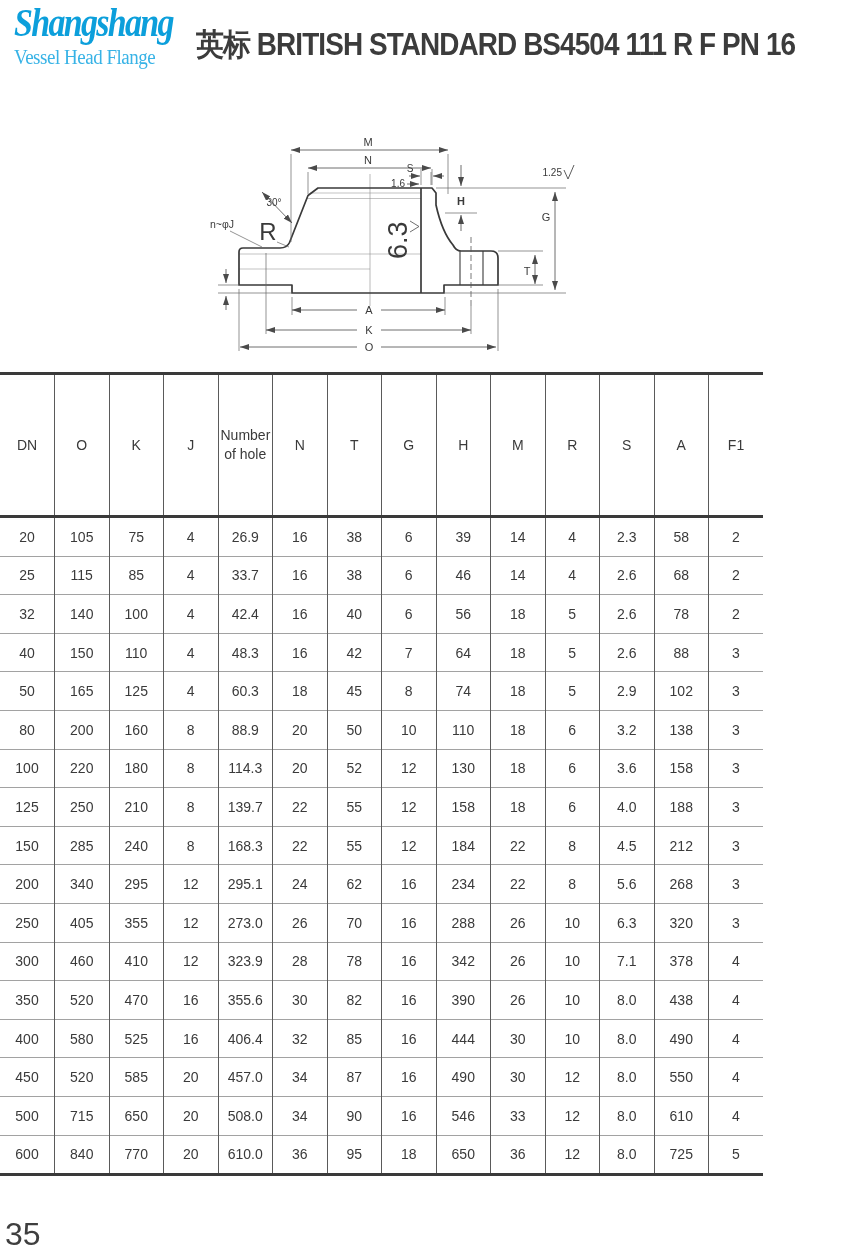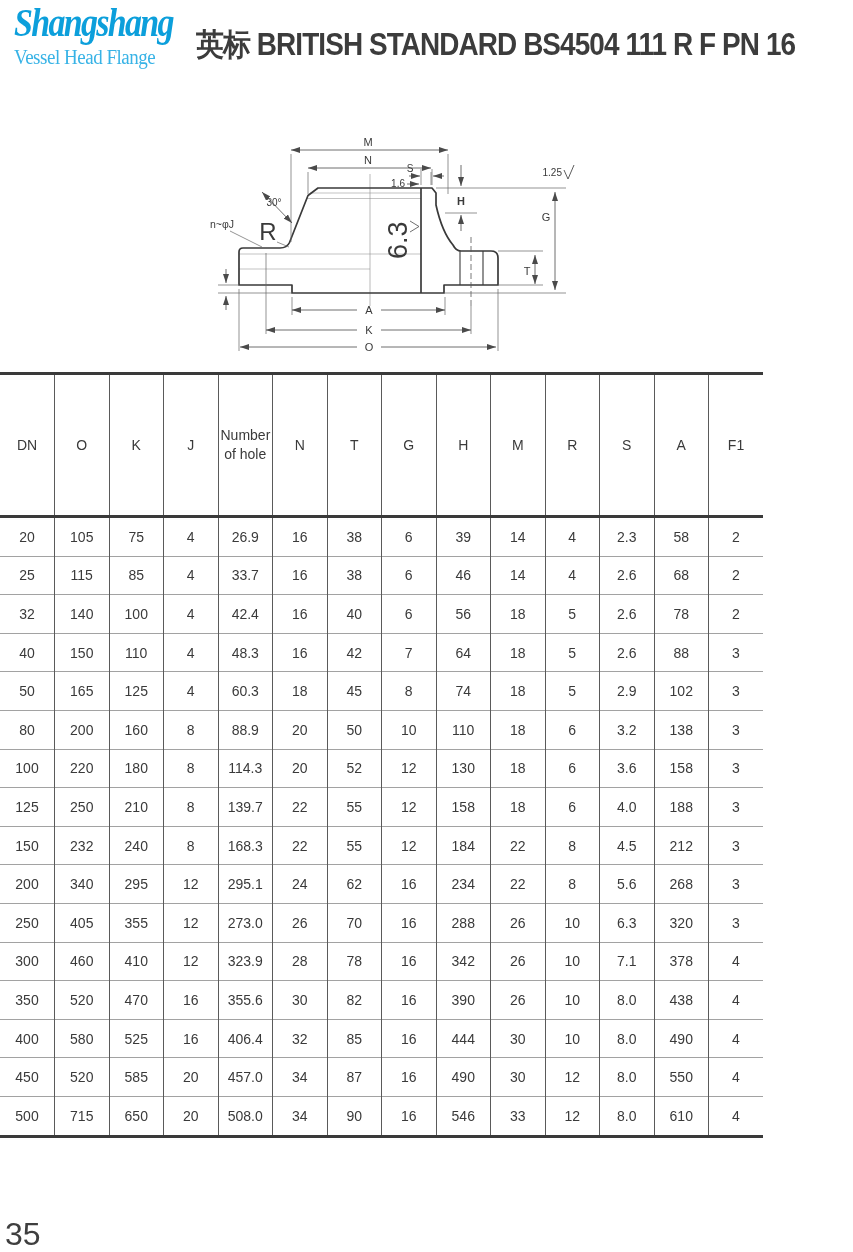--- a/index.html
+++ b/index.html
@@ -288,21 +288,21 @@
           <td>12</td>
           <td>158</td>
           <td>18</td>
           <td>6</td>
           <td>4.0</td>
           <td>188</td>
           <td>3</td>
         </tr>
         <tr>
           <td>150</td>
-          <td>232</td>
+          <td>285</td>
           <td>240</td>
           <td>8</td>
           <td>168.3</td>
           <td>22</td>
           <td>55</td>
           <td>12</td>
           <td>184</td>
           <td>22</td>
           <td>8</td>
           <td>4.5</td>
@@ -414,18 +414,34 @@
           <td>34</td>
           <td>90</td>
           <td>16</td>
           <td>546</td>
           <td>33</td>
           <td>12</td>
           <td>8.0</td>
           <td>610</td>
           <td>4</td>
         </tr>
+        <tr>
+          <td>600</td>
+          <td>840</td>
+          <td>770</td>
+          <td>20</td>
+          <td>610.0</td>
+          <td>36</td>
+          <td>95</td>
+          <td>18</td>
+          <td>650</td>
+          <td>36</td>
+          <td>12</td>
+          <td>8.0</td>
+          <td>725</td>
+          <td>5</td>
+        </tr>
       </tbody>
   </table>
 
   <div class="page-number">35</div>
 
 </div>
 
 </body></html>

